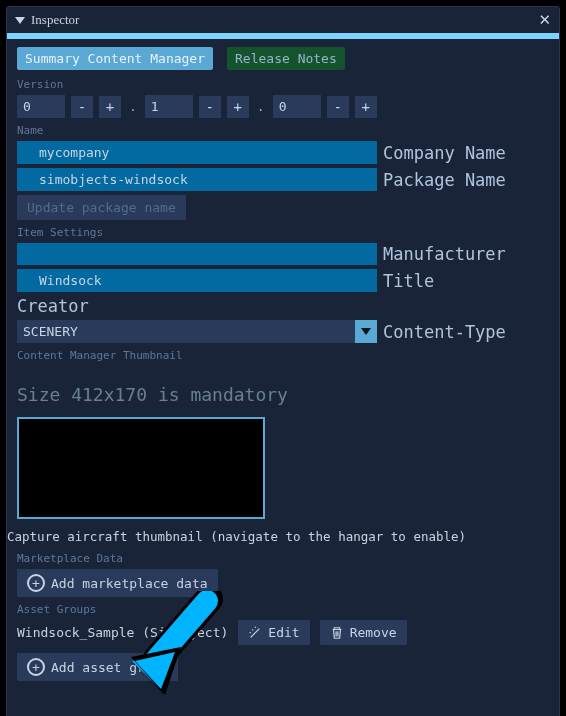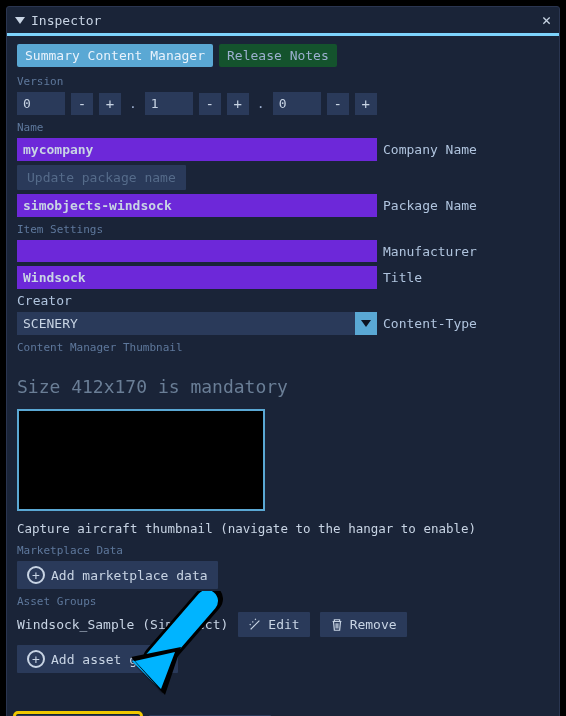--- a/index.html
+++ b/index.html
@@ -15,39 +15,40 @@
     background: #1a2438;
     border: 1px solid #2a3550;
     border-radius: 3px;
     padding-bottom: 10px;
     position: relative;
   }
   .titlebar {
     display: flex;
     align-items: center;
     padding: 4px 8px;
-    border-bottom: 3px solid #7dd3fc;
+    border-bottom: 6px solid #7dd3fc;
+    font-family: Liberation Serif, serif;
   }
   .titlebar .tri {
     display: inline-block;
     width: 0; height: 0;
     border-left: 5px solid transparent;
     border-right: 5px solid transparent;
     border-top: 7px solid #c8d4e4;
     margin-right: 6px;
   }
   .titlebar .close {
     margin-left: auto;
     color: #c8d4e4;
     font-size: 15px;
     cursor: pointer;
   }
   .tabs {
     display: flex;
-    gap: 6px;
+    gap: 14px;
     padding: 8px 10px 4px 10px;
   }
   .tab {
     background: #14532d;
     padding: 4px 8px;
     border-radius: 2px;
     color: #9db0d0;
     cursor: pointer;
   }
   .tab.active {
@@ -82,30 +83,29 @@
     background: #2a3a5a;
     display: inline-flex;
     align-items: center; justify-content: center;
     cursor: pointer;
     font-size: 14px;
     color: #c8d4e4;
   }
   .dot { color: #9db0d0; padding: 0 2px; }
   .text-input {
     flex: 0 0 360px;
-    background: #6d28d9;
-    padding: 4px 6px;
+    background: #0369a1;
+    padding: 4px 22px;
     min-height: 22px;
     color: #c8d4e4;
-    font-weight: bold;
   }
   .text-input.wide { flex: 0 0 360px; }
   .field-label {
     color: #b0c4de;
-    font-size: 13px;
+    font-size: 17px;
   }
   .btn {
     background: #2a3a5a;
     padding: 5px 10px;
     display: inline-flex;
     align-items: center;
     gap: 6px;
     cursor: pointer;
     color: #c8d4e4;
     border-radius: 1px;
@@ -134,21 +134,21 @@
     border-top: 7px solid #0d1320;
   }
   .thumb-box {
     width: 248px; height: 102px;
     margin: 6px 10px;
     background: #000;
     border: 2px solid #5aa8d4;
   }
   .caption {
     color: #c8d4e4;
-    padding: 4px 10px;
+    padding: 4px 0;
     font-size: 12.5px;
   }
   .circle-plus {
     width: 18px; height: 18px;
     border: 2px solid #c8d4e4;
     border-radius: 50%;
     display: inline-flex;
     align-items: center; justify-content: center;
     font-size: 13px;
     line-height: 1;
@@ -213,25 +213,25 @@
     <div class="sqbtn">-</div>
     <div class="sqbtn">+</div>
   </div>
 
   <div class="section-label">Name</div>
   <div class="row">
     <div class="text-input wide">mycompany</div>
     <span class="field-label">Company Name</span>
   </div>
   <div class="row">
-    <div class="btn dim">Update package name</div>
-  </div>
-  <div class="row">
     <div class="text-input wide">simobjects-windsock</div>
     <span class="field-label">Package Name</span>
+  </div>
+  <div class="row">
+    <div class="btn dim">Update package name</div>
   </div>
 
   <div class="section-label">Item Settings</div>
   <div class="row">
     <div class="text-input wide"></div>
     <span class="field-label">Manufacturer</span>
   </div>
   <div class="row">
     <div class="text-input wide">Windsock</div>
     <span class="field-label">Title</span>

